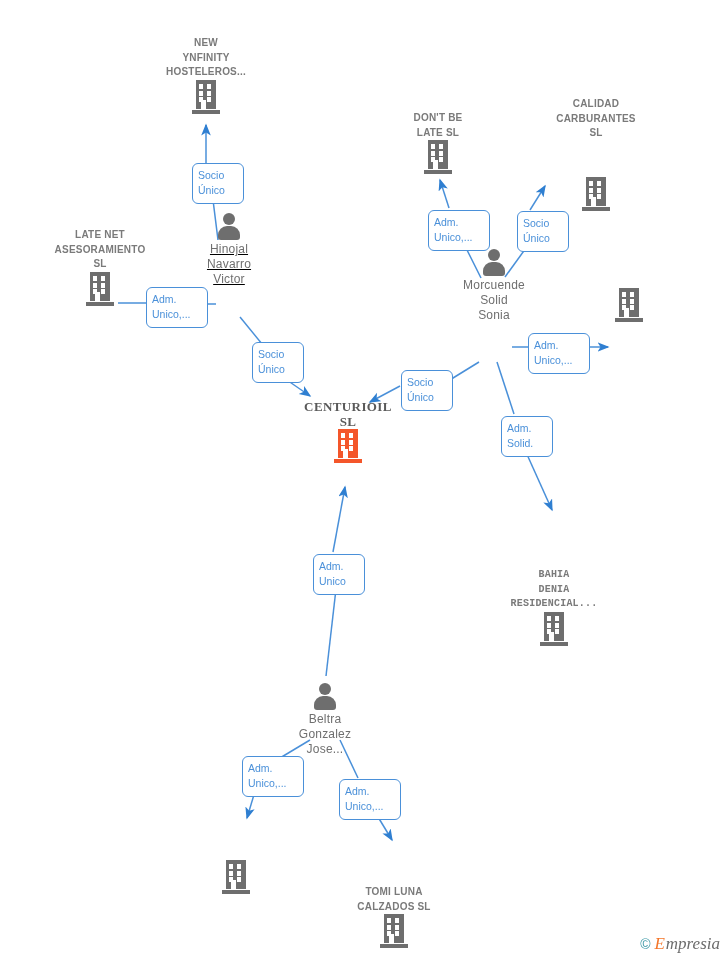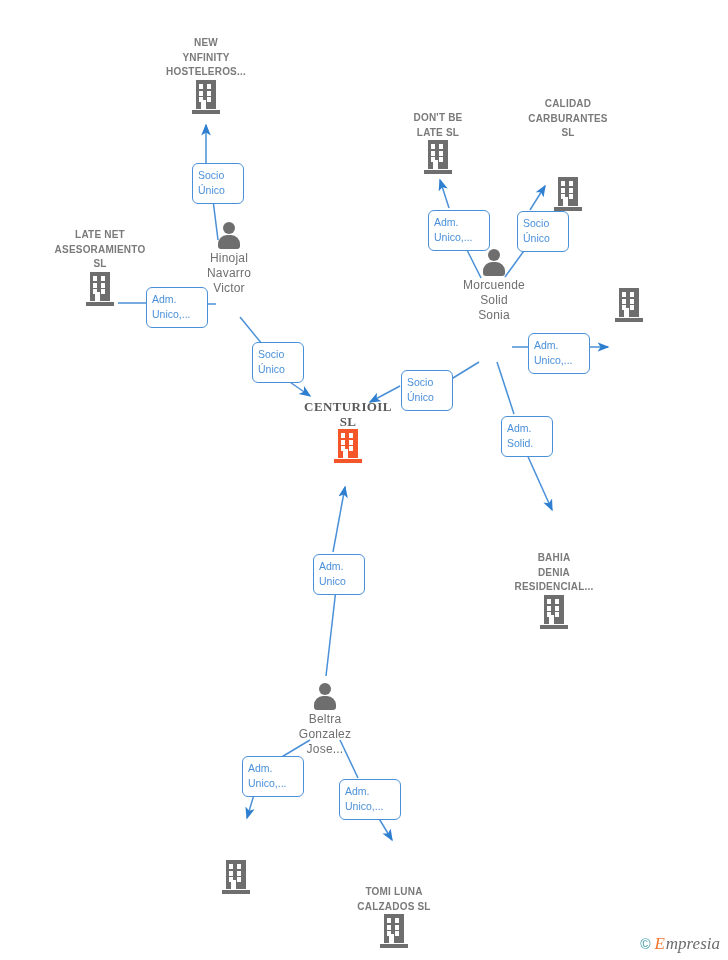--- a/index.html
+++ b/index.html
@@ -124,21 +124,21 @@
             <span class="w" style="left:15px;top:4px"></span>
             <span class="w" style="left:7px;top:11px"></span>
             <span class="w" style="left:15px;top:11px"></span>
             <span class="w" style="left:7px;top:17px"></span>
             <span class="w" style="left:15px;top:17px"></span>
             <span class="door"></span>
             <span class="base"></span>
           </div>
         </div>
       </div>
-      <div class="node person" style="left: 229px; top: 221px;">
+      <div class="node person" style="left: 229px; top: 212px; text-decoration: underline;">
         <div class="glyph">
           <div class="per">
             <span class="head"></span>
             <span class="torso"></span>
           </div>
         </div>
         <div class="caption">Hinojal
 Navarro
 Victor</div>
       </div>
@@ -152,21 +152,21 @@
             <span class="w" style="left:15px;top:4px"></span>
             <span class="w" style="left:7px;top:11px"></span>
             <span class="w" style="left:15px;top:11px"></span>
             <span class="w" style="left:7px;top:17px"></span>
             <span class="w" style="left:15px;top:17px"></span>
             <span class="door"></span>
             <span class="base"></span>
           </div>
         </div>
       </div>
-      <div class="node company" style="left: 568px; top: 97px; gap: 36px;">
+      <div class="node company" style="left: 596px; top: 97px; gap: 36px;">
         <div class="caption">CALIDAD
 CARBURANTES
 SL</div>
         <div class="glyph">
           <div class="bld">
             <span class="body"></span>
             <span class="w" style="left:7px;top:4px"></span>
             <span class="w" style="left:15px;top:4px"></span>
             <span class="w" style="left:7px;top:11px"></span>
             <span class="w" style="left:15px;top:11px"></span>
@@ -213,21 +213,21 @@
             <span class="w" style="left:15px;top:4px"></span>
             <span class="w" style="left:7px;top:11px"></span>
             <span class="w" style="left:15px;top:11px"></span>
             <span class="w" style="left:7px;top:17px"></span>
             <span class="w" style="left:15px;top:17px"></span>
             <span class="door"></span>
             <span class="base"></span>
           </div>
         </div>
       </div>
-      <div class="node company" style="left: 554px; top: 551px;">
+      <div class="node company" style="left: 554px; top: 568px; font-family: Liberation Mono, monospace;">
         <div class="caption">BAHIA
 DENIA
 RESIDENCIAL...</div>
         <div class="glyph">
           <div class="bld">
             <span class="body"></span>
             <span class="w" style="left:7px;top:4px"></span>
             <span class="w" style="left:15px;top:4px"></span>
             <span class="w" style="left:7px;top:11px"></span>
             <span class="w" style="left:15px;top:11px"></span>

